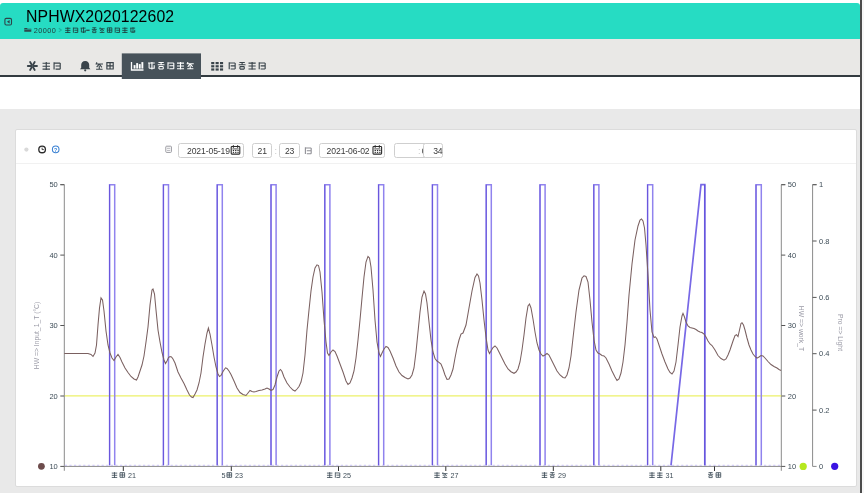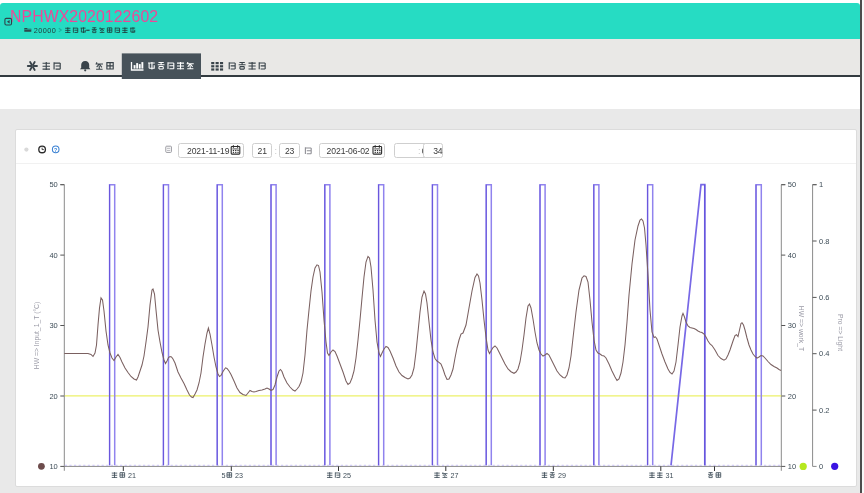--- a/index.html
+++ b/index.html
@@ -1,37 +1,37 @@
 <!DOCTYPE html>
 <html><head><meta charset="utf-8"><style>
 *{margin:0;padding:0;box-sizing:border-box}
 html,body{width:864px;height:493px;overflow:hidden;background:#fff;font-family:"Liberation Sans",sans-serif}
 .abs{position:absolute}
 #hdr{left:0;top:3px;width:859.5px;height:36px;background:#26dcc3;border-radius:3px 3px 0 0}
-#title{left:10px;top:7.9px;font-size:15.8px;color:#ec4899;letter-spacing:0.1px}
+#title{left:26px;top:7.9px;font-size:15.8px;color:#000000;letter-spacing:0.1px}
 #sub{left:33.8px;top:26.2px;font-size:7.3px;font-weight:normal;color:#1f3a3a;letter-spacing:0.4px}
 #tabs{left:0;top:39px;width:859.5px;height:38px;background:#e9e8e6;border-bottom:2px solid #323a3f}
 #pagebg{left:0;top:109px;width:859.5px;height:384px;background:#e9e9e9}
 #card{left:15px;top:129px;width:841.5px;height:358.4px;background:#fff;border:1px solid #dcdcdc;border-radius:2px}
 #sep{left:15.5px;top:162.5px;width:840px;height:1px;background:#f1f1f1}
 .inp{position:absolute;top:142.8px;height:15.7px;background:#fff;border:1px solid #cfcfcf;border-radius:2.5px;font-size:8.6px;color:#3a3a3a;line-height:14.5px;letter-spacing:-0.1px}
 .colon{position:absolute;top:146px;font-size:9px;color:#c8c8c8}
 #rstrip1{left:859.5px;top:0;width:2.6px;height:493px;background:#4c4c4c}
 #rstrip2{left:862.1px;top:0;width:1.9px;height:493px;background:#f7f7f7}
 svg.overlay{position:absolute;left:0;top:0;width:864px;height:493px}
 </style></head>
 <body>
 <div class="abs" id="pagebg"></div>
 <div class="abs" id="hdr"></div>
 <div class="abs" id="title">NPHWX2020122602</div>
 <div class="abs" id="sub">20000</div>
 <div class="abs" id="tabs"></div>
 <div class="abs" id="card"></div>
 <div class="abs" id="sep"></div>
-<div class="abs inp" style="left:178px;width:66.3px;padding-left:8px">2021-11-19</div>
+<div class="abs inp" style="left:178px;width:66.3px;padding-left:8px">2021-05-19</div>
 <div class="abs inp" style="left:252.3px;width:19.7px;text-align:center">21</div>
 <div class="abs colon" style="left:274.6px">:</div>
 <div class="abs inp" style="left:279.2px;width:20.8px;text-align:center">23</div>
 <div class="abs inp" style="left:318.6px;width:66.4px;padding-left:7px">2021-06-02</div>
 <div class="abs inp" style="left:394px;width:38px;text-align:right">05</div>
 <div class="abs colon" style="left:418.1px">:</div>
 <div class="abs inp" style="left:422.7px;width:20.8px;text-align:right">34</div>
 <div class="abs" id="rstrip1"></div>
 <div class="abs" id="rstrip2"></div>
 <svg class="overlay" viewBox="0 0 864 493">

